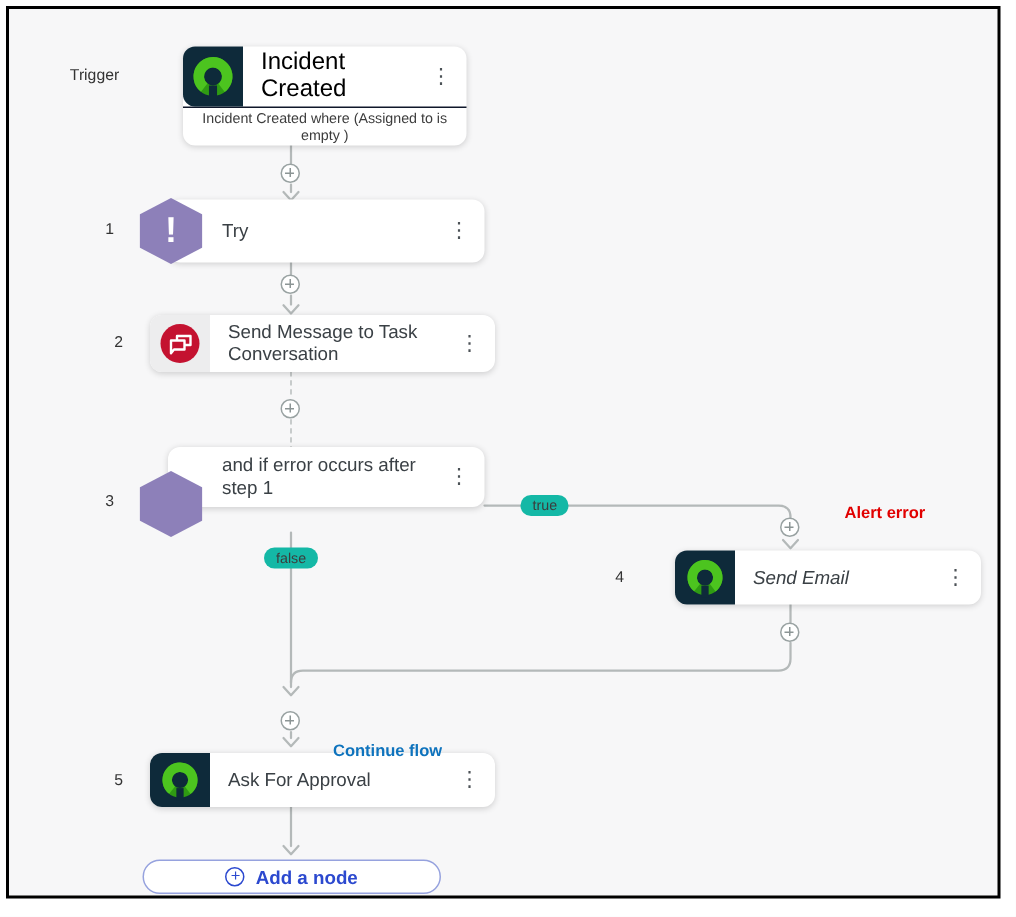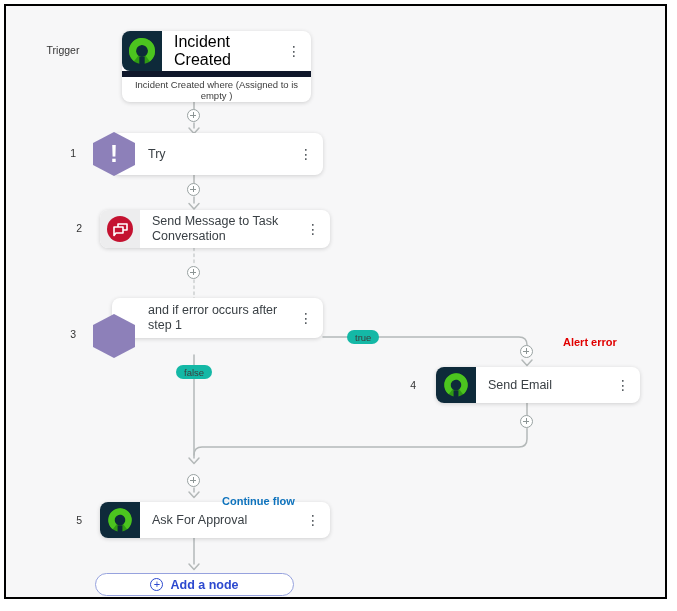--- a/index.html
+++ b/index.html
@@ -45,21 +45,21 @@
         background:#fff;border:1.5px solid #96a2de;border-radius:13px;box-sizing:border-box;
         display:flex;align-items:center;justify-content:center;gap:7px;cursor:pointer;}
   .add-node .lbl{color:#2c49cf;font-weight:bold;font-size:12.5px;}
   .add-node .pc{width:13px;height:13px;border-radius:50%;border:1.2px solid #2c49cf;color:#2c49cf;
         font-size:11px;line-height:11px;display:flex;align-items:center;justify-content:center;box-sizing:border-box;}
 
   .subrow{font-size:9.5px;color:#3c3c3c;text-align:center;width:100%;}
   .trigger-wrap{position:absolute;left:97px;top:31px;width:189px;z-index:2;background:#fff;
         border-radius:8px;box-shadow:0 1px 4px rgba(0,0,0,.16);margin-left:25px;}
   .trigger-row1{height:40px;display:flex;align-items:center;}
-  .trigger-row2{height:25px;display:flex;align-items:center;border-top:6px solid #0f172a;}
+  .trigger-row2{height:25px;display:flex;align-items:center;border-top:1px solid #0f172a;}
 </style>
 </head>
 <body>
 
 <div class="frame"></div>
 
 <div class="layer">
 
   <svg class="connectors" width="677" height="611">
     <g stroke="#b4b9b9" stroke-width="1.5" fill="none" stroke-linecap="round" stroke-linejoin="round">
@@ -137,21 +137,21 @@
     <div class="title">and if error occurs after step 1</div>
     <div class="kebab">⋮</div>
   </div>
   <div class="hexagon" style="left:93px;top:314px;"></div>
 
   <div class="pill" style="left:347px;top:330px;">true</div>
   <div class="pill" style="left:176px;top:365px;">false</div>
 
   <div class="annot red" style="left:563px;top:336px;">Alert error</div>
   <div class="stepnum" style="left:392px;top:379px;">4</div>
-  <div class="card" style="left:436px;top:367px;width:204px;height:36px;">
+  <div class="card" style="left:450px;top:367px;width:204px;height:36px;font-style:italic;">
     <div class="icon-sq navy">
       <svg width="36" height="36" viewBox="0 0 40 40">
         <circle cx="20" cy="20" r="9.5" fill="none" stroke="#2f9b13" stroke-width="7"></circle>
         <circle cx="20" cy="20" r="9.5" fill="none" stroke="#4cc41f" stroke-width="7" stroke-dasharray="47 12.7" transform="rotate(128 20 20)"></circle>
         <rect x="17.3" y="26" width="5.4" height="9" fill="#0e2a3a"></rect>
       </svg>
     </div>
     <div class="spacer"></div>
     <div class="title">Send Email</div>
     <div class="kebab">⋮</div>

